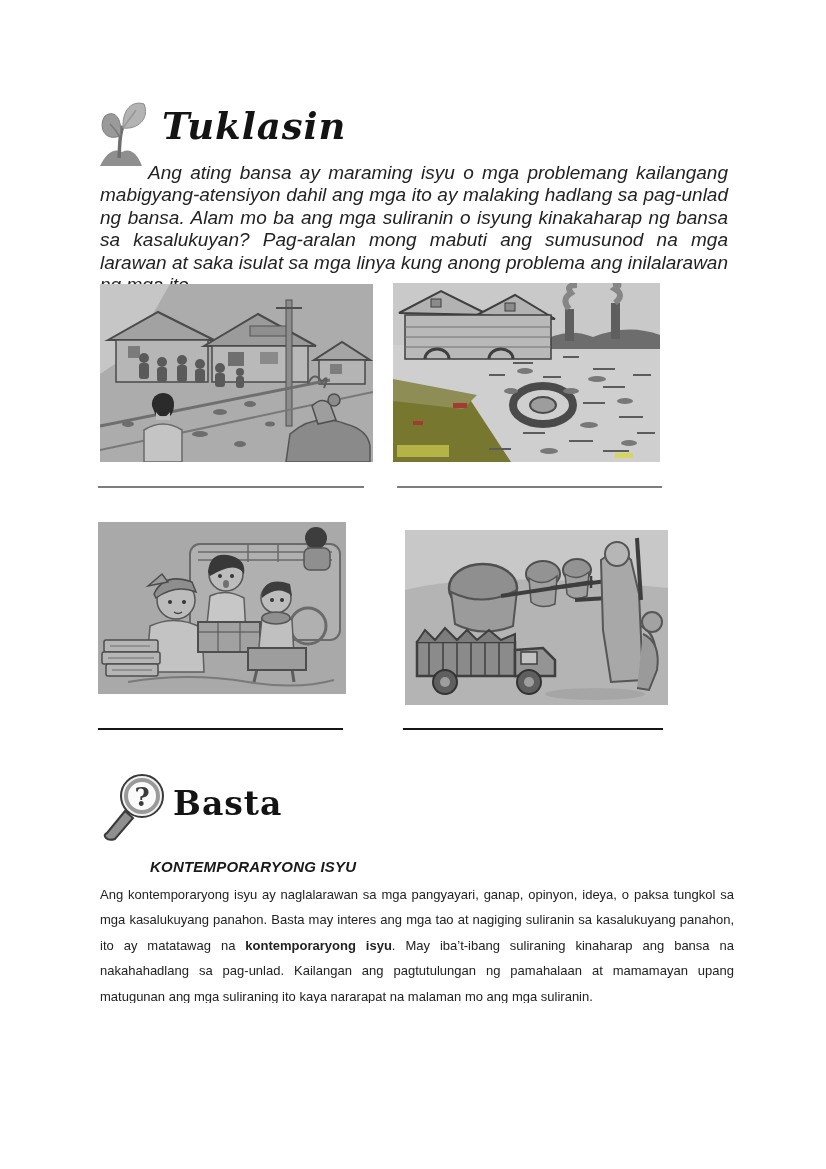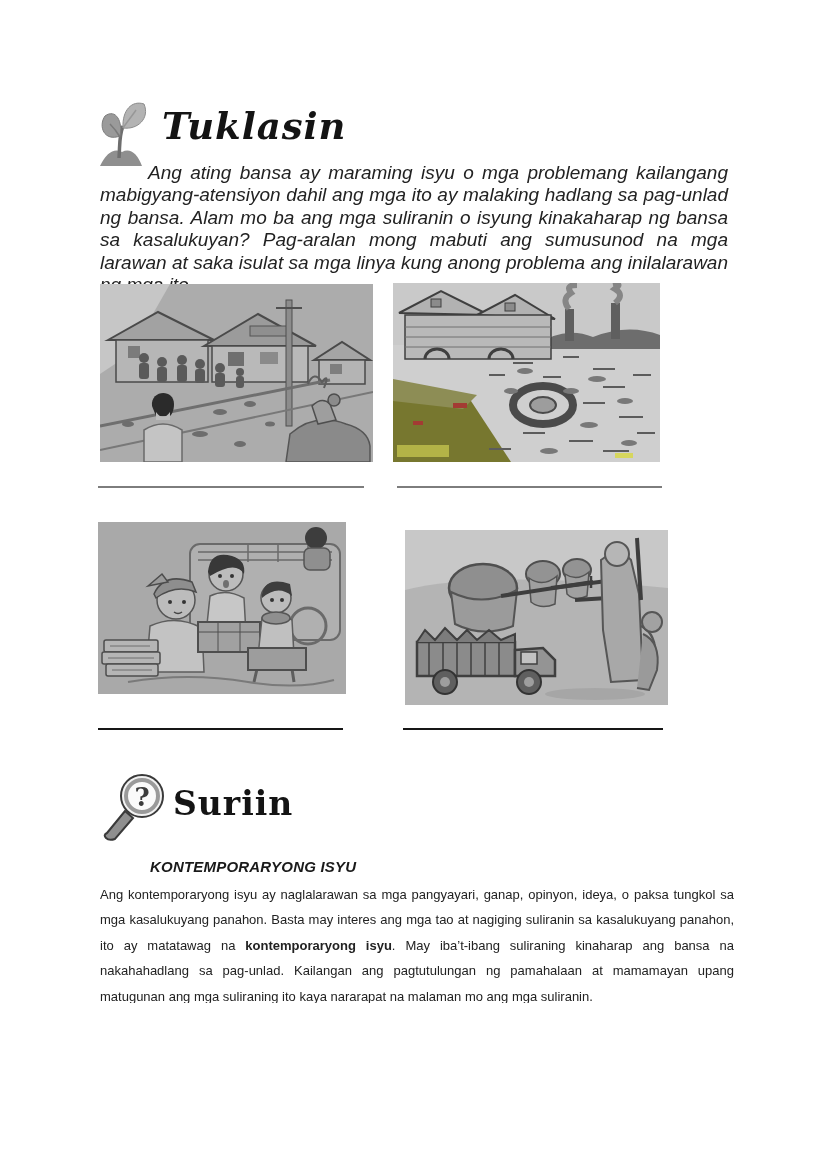--- a/index.html
+++ b/index.html
@@ -326,21 +326,21 @@
 
   <div class="abs" style="left:97px;top:771px;width:72px;height:70px;">
     <svg width="72" height="70" viewBox="0 0 72 70">
       <path d="M10,62 L28,40 L36,47 L18,68 Q12,70 9,67 Q6,64 10,62 Z" fill="#8f8f8f" stroke="#3a3a3a" stroke-width="2"></path>
       <circle cx="45" cy="25" r="21" fill="#f2f2f2" stroke="#3a3a3a" stroke-width="2"></circle>
       <circle cx="45" cy="25" r="16" fill="#fafafa" stroke="#9a9a9a" stroke-width="4"></circle>
       <text x="45" y="35" text-anchor="middle" font-family="DejaVu Serif, serif" font-size="26" font-weight="bold" fill="#3b3b3b">?</text>
     </svg>
   </div>
 
-  <div class="abs big-title title-suriin">Suriin</div>
+  <div class="abs big-title title-suriin">Basta</div>
 
   <div class="abs sub-heading">KONTEMPORARYONG ISYU</div>
 
   <div class="abs para para2"><span>Ang kontemporaryong isyu ay naglalarawan sa mga pangyayari, ganap, opinyon, ideya, o paksa tungkol sa mga kasalukuyang panahon. Basta may interes ang mga tao at nagiging suliranin sa kasalukuyang panahon, ito ay matatawag na </span><span class="bold">kontemporaryong isyu</span><span>.  May iba’t-ibang suliraning kinaharap ang bansa na nakahahadlang sa pag-unlad.  Kailangan ang pagtutulungan ng pamahalaan at mamamayan upang matugunan ang mga suliraning ito kaya nararapat na malaman mo ang mga suliranin.</span></div>
 
   <div class="abs page-number">3</div>
   <div class="abs watermark">www.modyul.online</div>
 
 </div>
 

